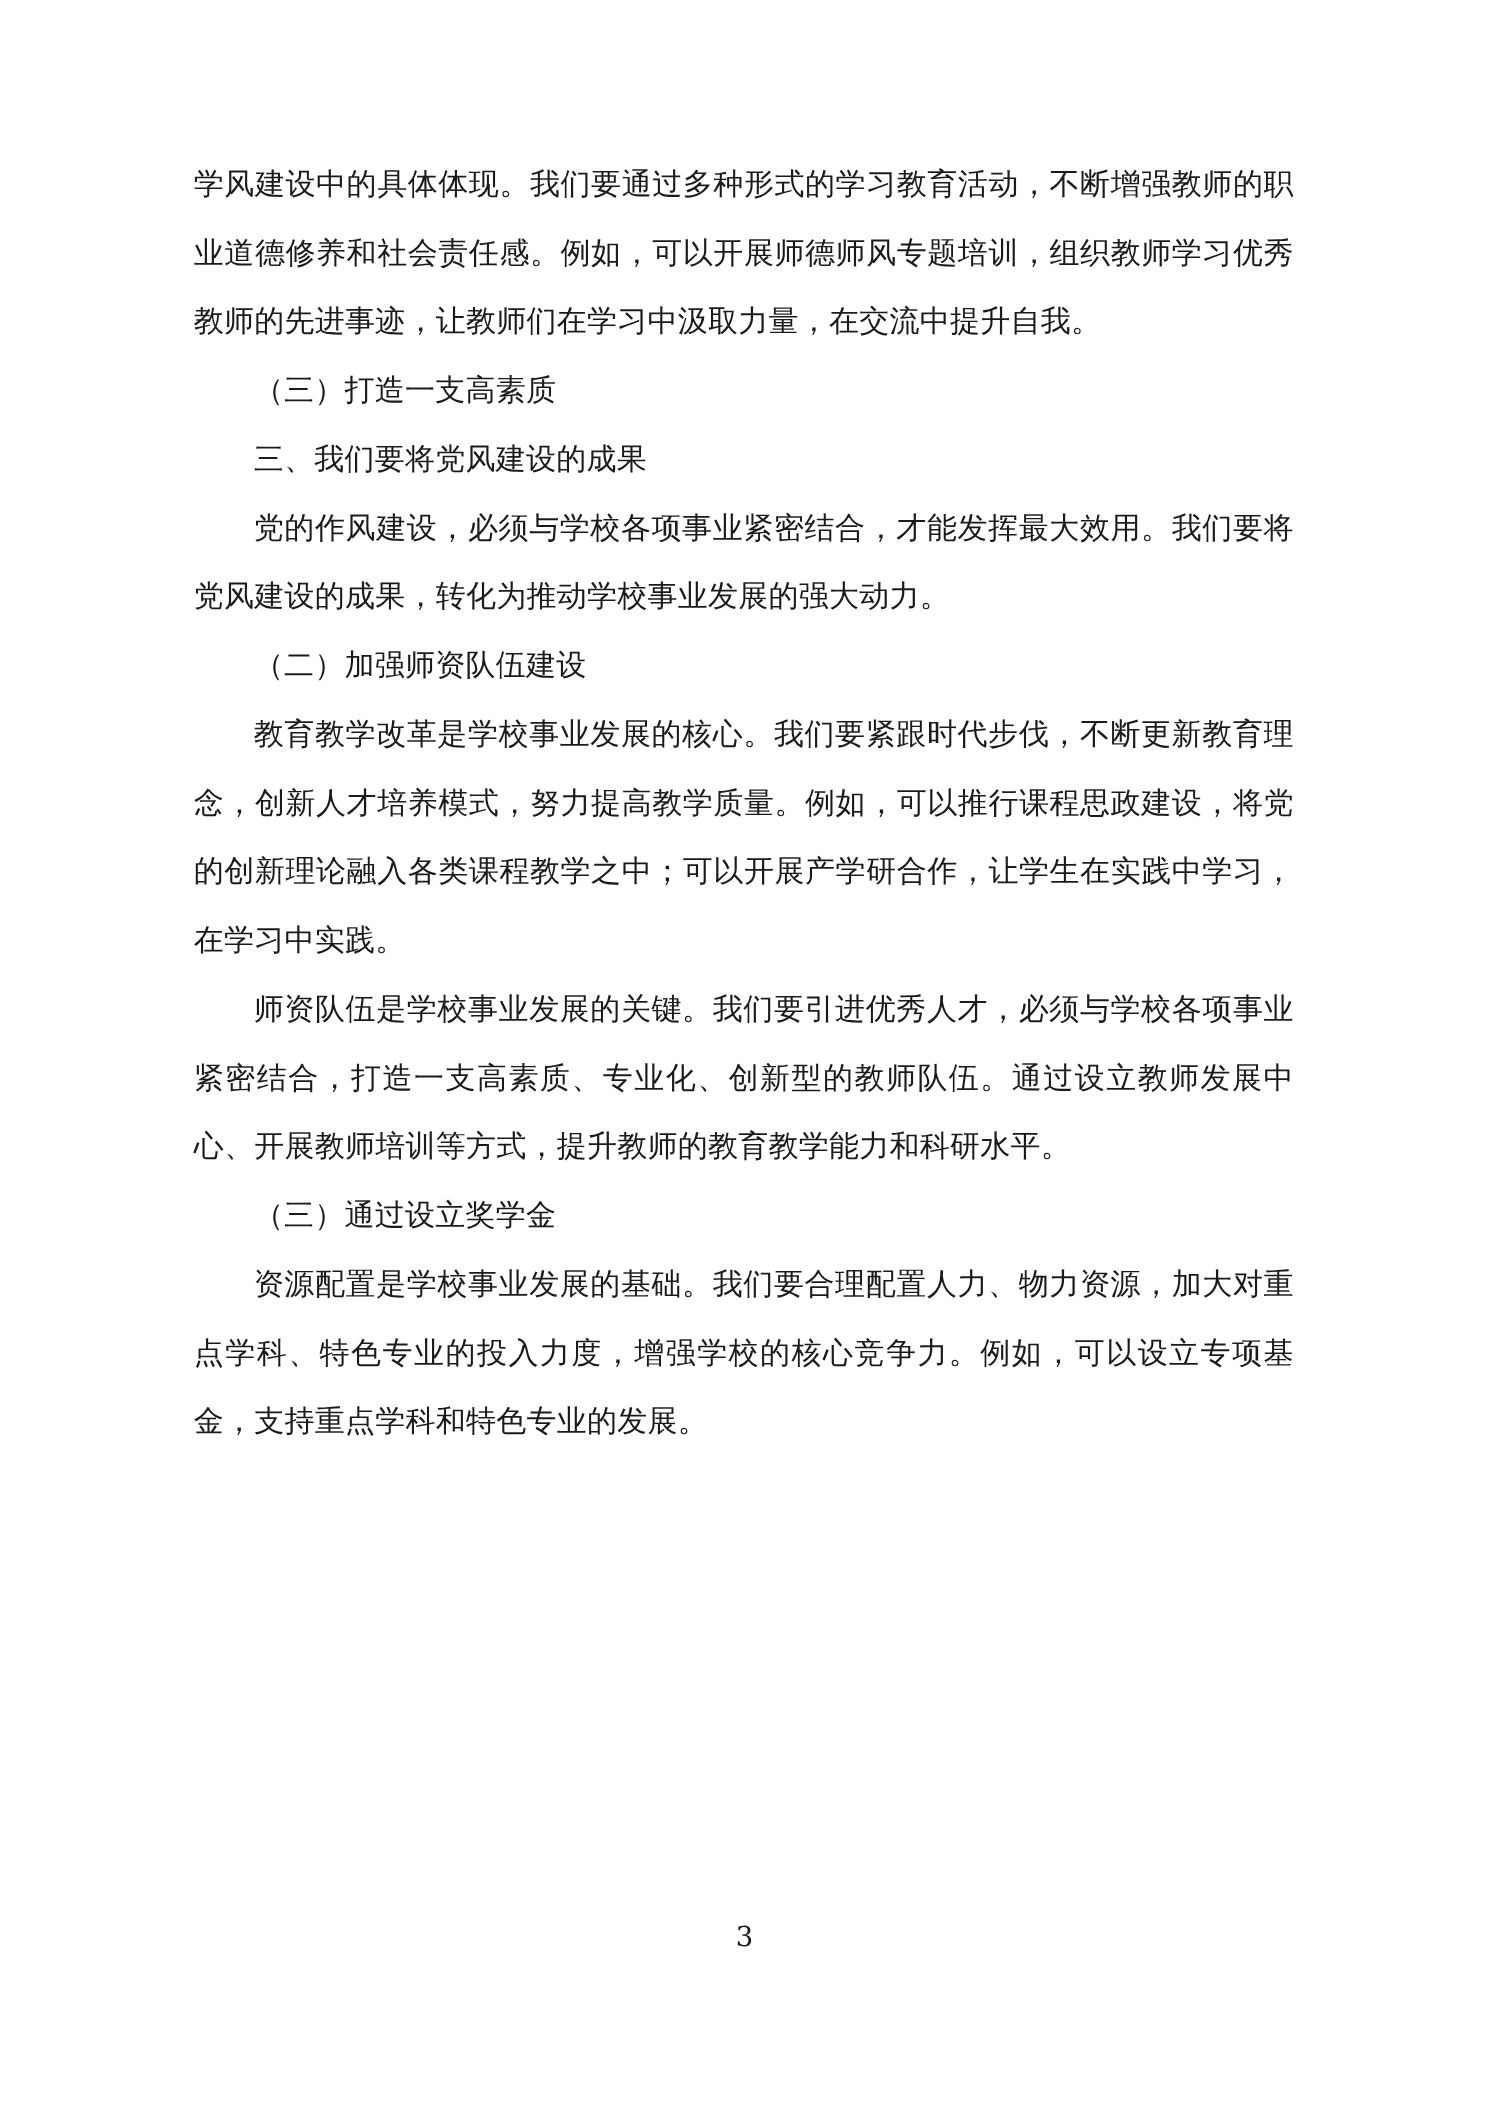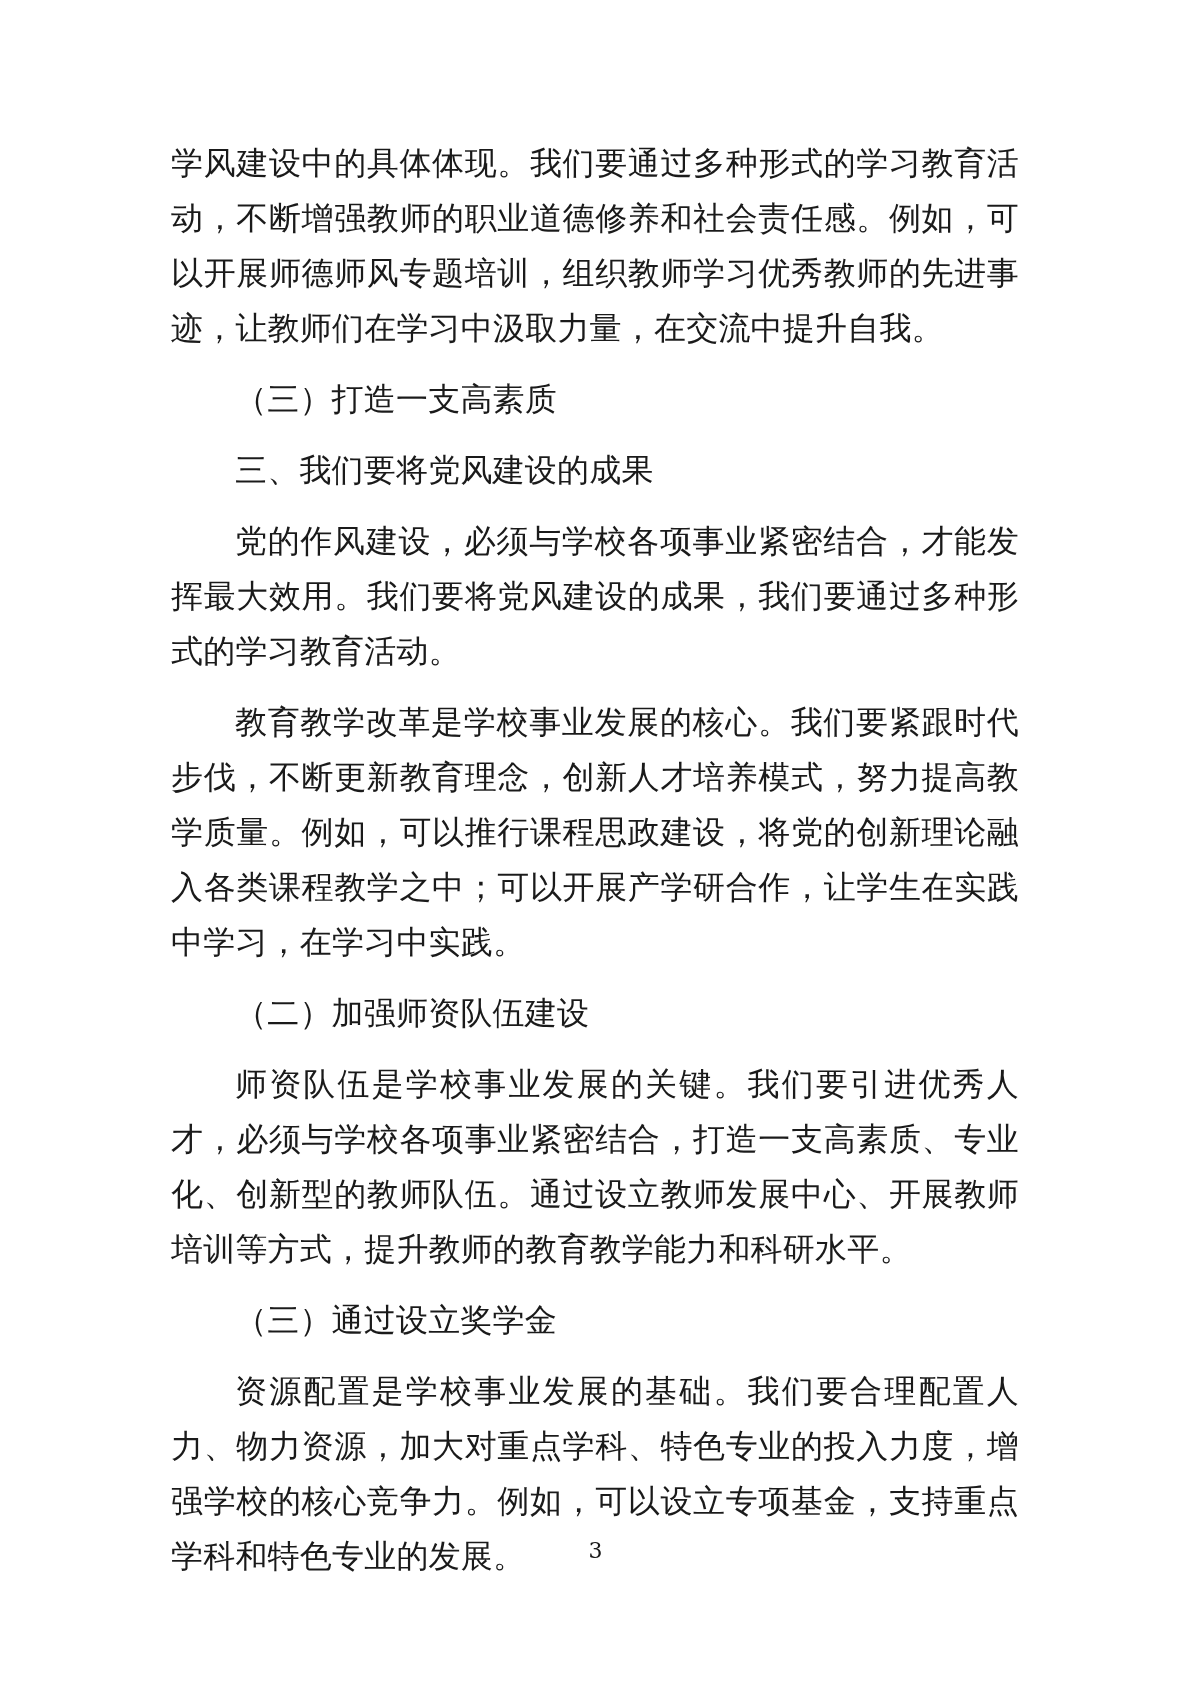--- a/index.html
+++ b/index.html
@@ -17,26 +17,26 @@
     overflow: hidden;
   }
   .content {
     position: absolute;
     left: 155px;
     top: 120px;
     width: 880px;
   }
   .para {
     font-family: "DejaVu Serif", "Liberation Serif", serif;
-    font-size: 32px;
+    font-size: 24px;
     line-height: 55px;
     color: #1a1a1a;
     text-align: justify;
     text-justify: inter-ideograph;
-    margin: 16px;
+    margin: 0;
     letter-spacing: 0.2px;
   }
   .indent {
     text-indent: 2em;
   }
   .page-number {
     position: absolute;
     left: 0;
     right: 0;
     top: 1538px;
@@ -47,21 +47,21 @@
   }
 </style>
 </head>
 <body>
 
 <div class="page">
   <div class="content">
     <p class="para">学风建设中的具体体现。我们要通过多种形式的学习教育活动，不断增强教师的职业道德修养和社会责任感。例如，可以开展师德师风专题培训，组织教师学习优秀教师的先进事迹，让教师们在学习中汲取力量，在交流中提升自我。</p>
     <p class="para indent">（三）打造一支高素质</p>
     <p class="para indent">三、我们要将党风建设的成果</p>
-    <p class="para indent">党的作风建设，必须与学校各项事业紧密结合，才能发挥最大效用。我们要将党风建设的成果，我们要通过多种形式的学习教育活动。</p>
+    <p class="para indent">党的作风建设，必须与学校各项事业紧密结合，才能发挥最大效用。我们要将党风建设的成果，转化为推动学校事业发展的强大动力。</p>
+    <p class="para indent">（二）加强师资队伍建设</p>
     <p class="para indent">教育教学改革是学校事业发展的核心。我们要紧跟时代步伐，不断更新教育理念，创新人才培养模式，努力提高教学质量。例如，可以推行课程思政建设，将党的创新理论融入各类课程教学之中；可以开展产学研合作，让学生在实践中学习，在学习中实践。</p>
-    <p class="para indent">（二）加强师资队伍建设</p>
     <p class="para indent">师资队伍是学校事业发展的关键。我们要引进优秀人才，必须与学校各项事业紧密结合，打造一支高素质、专业化、创新型的教师队伍。通过设立教师发展中心、开展教师培训等方式，提升教师的教育教学能力和科研水平。</p>
     <p class="para indent">（三）通过设立奖学金</p>
     <p class="para indent">资源配置是学校事业发展的基础。我们要合理配置人力、物力资源，加大对重点学科、特色专业的投入力度，增强学校的核心竞争力。例如，可以设立专项基金，支持重点学科和特色专业的发展。</p>
   </div>
   <div class="page-number">3</div>
 </div>
 
 </body></html>

